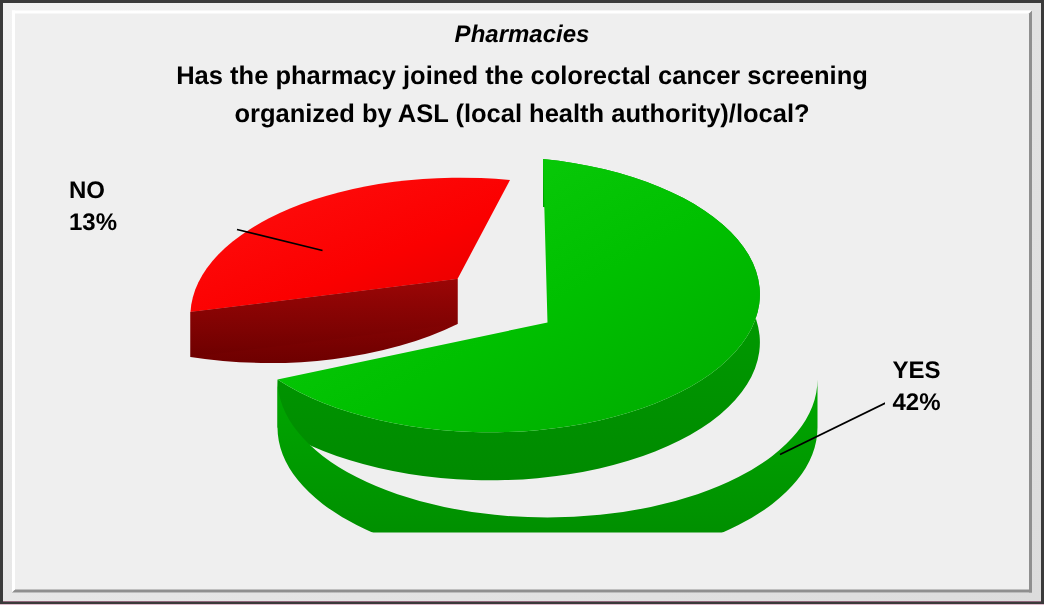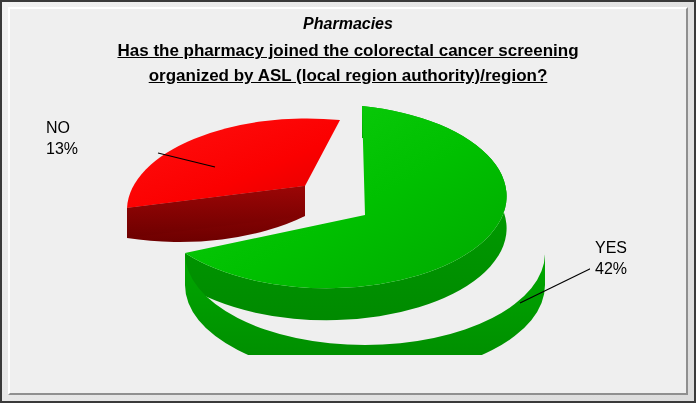--- a/index.html
+++ b/index.html
@@ -56,42 +56,41 @@
     font-style: italic;
     color: #000000;
     line-height: 20px;
   }
   .chart-subtitle {
     font-size: 17px;
     font-weight: bold;
     color: #000000;
     line-height: 25px;
     margin-top: 4px;
-    text-decoration: underline;
   }
   .chart-subtitle .l2 {
     display: block;
   }
   
   .pie-area {
     position: absolute;
     left: 90px;
     top: 105px;
     width: 500px;
     height: 250px;
   }
   svg.pie-svg {
     position: absolute;
     left: 0; top: 0;
   }
   
   .label {
     position: absolute;
     font-size: 16px;
-    font-weight: normal;
+    font-weight: bold;
     color: #000000;
     line-height: 21px;
     white-space: nowrap;
   }
   .label-no {
     left: 46px;
     top: 117px;
     text-align: left;
   }
   .label-yes {
@@ -110,21 +109,21 @@
 <body>
 
 <div id="canvas">
   <div class="outer-frame"></div>
   <div class="inner-frame"></div>
 
   <div class="title-block">
     <div class="chart-title">Pharmacies</div>
     <div class="chart-subtitle">
       <span class="l1">Has the pharmacy joined the colorectal cancer screening</span>
-      <span class="l2">organized by ASL (local region authority)/region?</span>
+      <span class="l2">organized by ASL (local health authority)/local?</span>
     </div>
   </div>
 
   <div class="pie-area">
     <svg class="pie-svg" width="500" height="250" viewBox="0 0 500 250">
       <defs>
         <linearGradient id="greenTop" x1="0" y1="0" x2="1" y2="1">
           <stop offset="0%" stop-color="#10d010"></stop>
           <stop offset="55%" stop-color="#00c000"></stop>
           <stop offset="100%" stop-color="#00a800"></stop>

